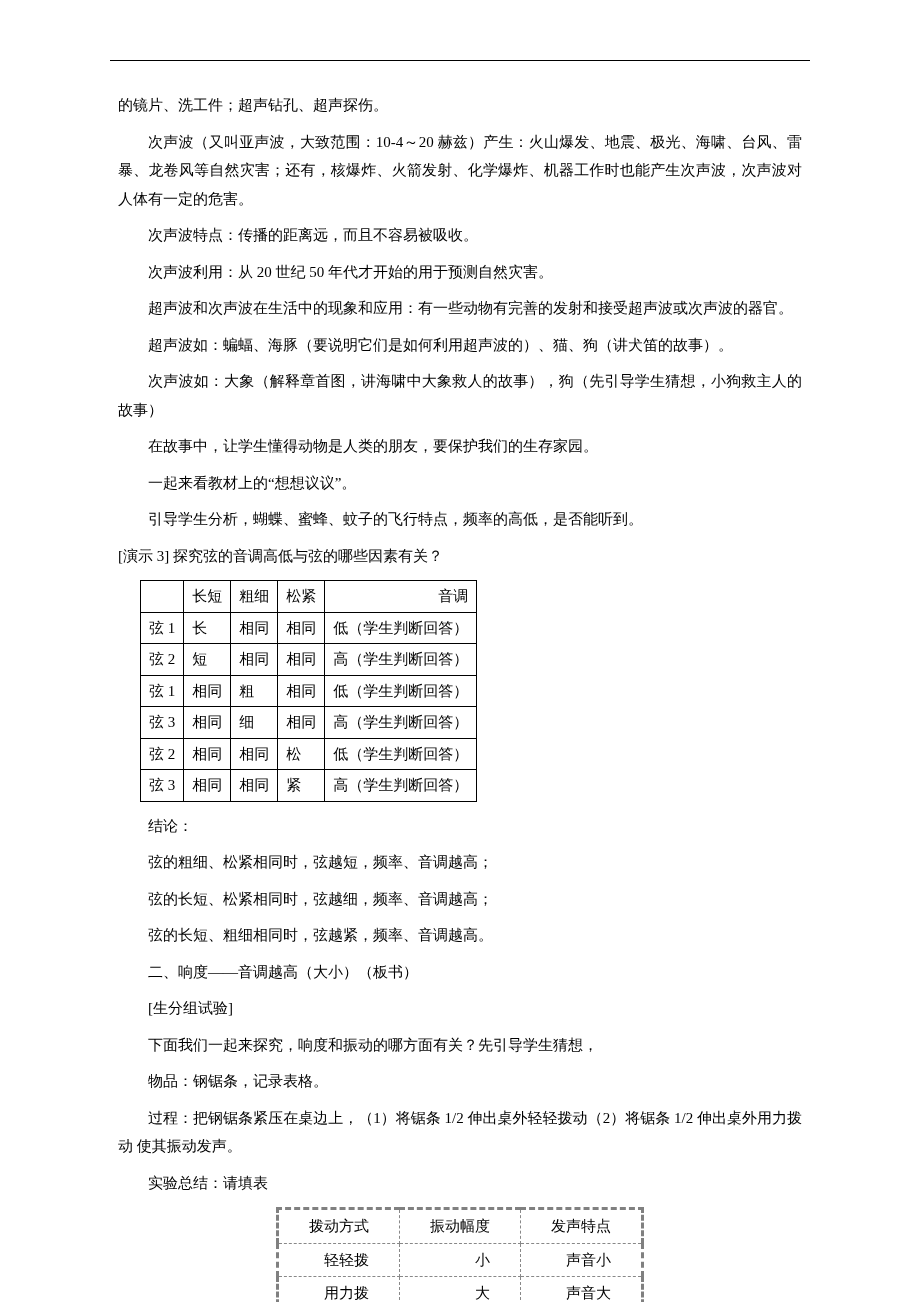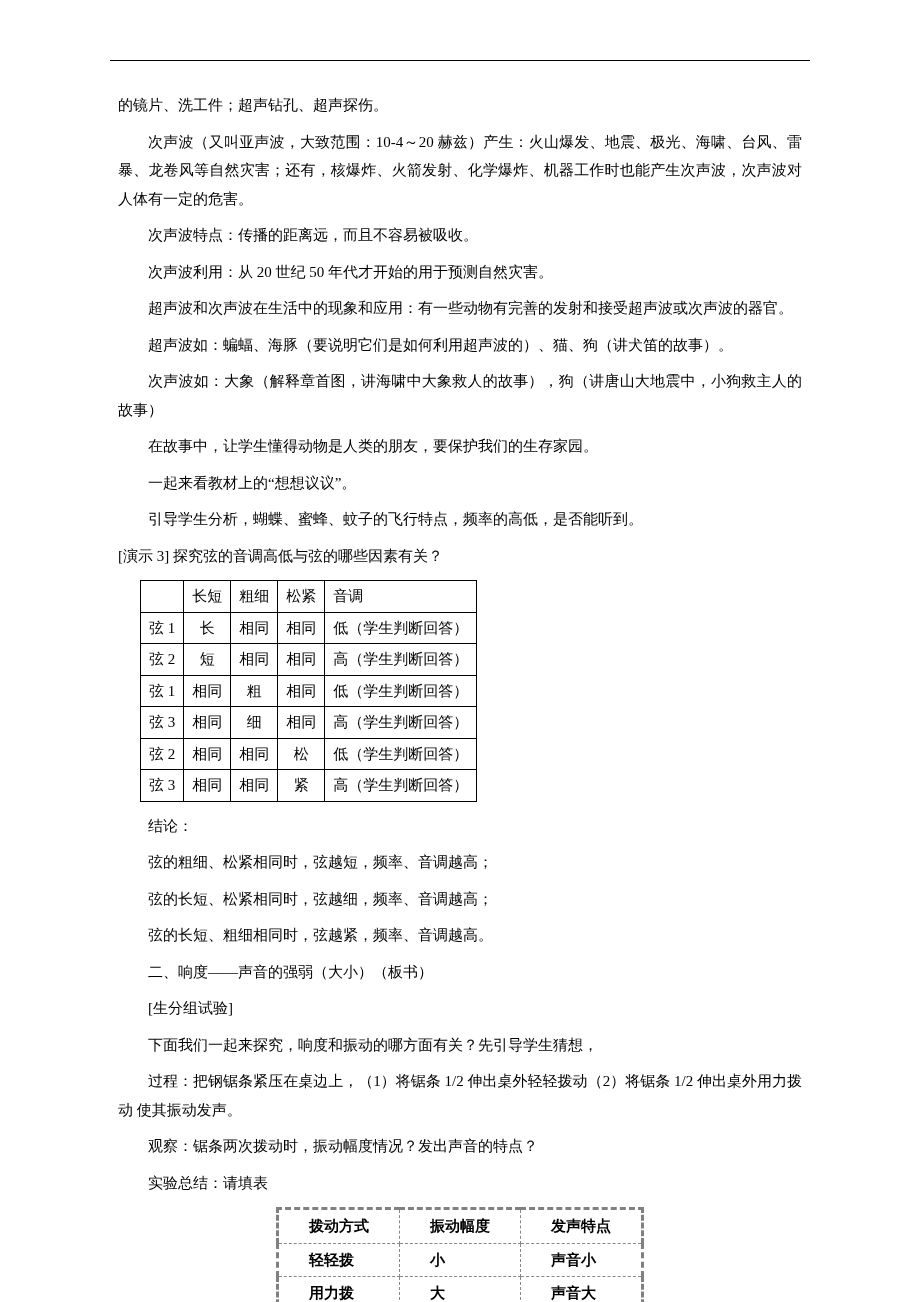--- a/index.html
+++ b/index.html
@@ -26,51 +26,51 @@
     .indent2 { text-indent: 2em; }
     .indent0 { text-indent: 0; }
     table.tbl {
       border-collapse: collapse;
       margin: 10px 0 10px 2em;
       font-size: 15px;
     }
     table.tbl th, table.tbl td {
       border: 1px solid #000;
       padding: 1px 8px;
-      text-align: center;
+      text-align: left;
       vertical-align: middle;
       white-space: nowrap;
     }
-    table.tbl th { font-weight: normal; text-align: left; }
+    table.tbl th { font-weight: normal; text-align: right; }
     table.tbl2 {
       border-collapse: collapse;
       margin: 10px auto;
       font-size: 15px;
       border-style: dashed;
     }
     table.tbl2 th, table.tbl2 td {
       border: 1px dashed #888;
       padding: 2px 30px;
-      text-align: left;
-      font-weight: bold;
+      text-align: right;
+      font-weight: normal;
     }
   </style>
 </head>
 <body>
 
 <div class="page">
   <div class="rule"></div>
 
   <p class="para indent0">的镜片、洗工件；超声钻孔、超声探伤。</p>
   <p class="para indent2">次声波（又叫亚声波，大致范围：10-4～20 赫兹）产生：火山爆发、地震、极光、海啸、台风、雷暴、龙卷风等自然灾害；还有，核爆炸、火箭发射、化学爆炸、机器工作时也能产生次声波，次声波对人体有一定的危害。</p>
   <p class="para indent2">次声波特点：传播的距离远，而且不容易被吸收。</p>
   <p class="para indent2">次声波利用：从 20 世纪 50 年代才开始的用于预测自然灾害。</p>
   <p class="para indent2">超声波和次声波在生活中的现象和应用：有一些动物有完善的发射和接受超声波或次声波的器官。</p>
   <p class="para indent2">超声波如：蝙蝠、海豚（要说明它们是如何利用超声波的）、猫、狗（讲犬笛的故事）。</p>
-  <p class="para indent2">次声波如：大象（解释章首图，讲海啸中大象救人的故事），狗（讲唐山大地震中，小狗救主人的故事）</p>
+  <p class="para indent2">次声波如：大象（解释章首图，讲海啸中大象救人的故事），狗（先引导学生猜想，小狗救主人的故事）</p>
   <p class="para indent2">在故事中，让学生懂得动物是人类的朋友，要保护我们的生存家园。</p>
   <p class="para indent2">一起来看教材上的“想想议议”。</p>
   <p class="para indent2">引导学生分析，蝴蝶、蜜蜂、蚊子的飞行特点，频率的高低，是否能听到。</p>
   <p class="para indent0">[演示 3]  探究弦的音调高低与弦的哪些因素有关？</p>
 
   <table class="tbl">
     <tbody>
         <tr>
       <th></th>
       <th>长短</th>
@@ -120,25 +120,25 @@
       <td>紧</td>
       <td>高（学生判断回答）</td>
     </tr>
   </tbody>
     </table>
 
   <p class="para indent2">结论：</p>
   <p class="para indent2">弦的粗细、松紧相同时，弦越短，频率、音调越高；</p>
   <p class="para indent2"> 弦的长短、松紧相同时，弦越细，频率、音调越高；</p>
   <p class="para indent2">弦的长短、粗细相同时，弦越紧，频率、音调越高。</p>
-  <p class="para indent2">二、响度——声音的强弱（大小）（板书）</p>
+  <p class="para indent2">二、响度——音调越高（大小）（板书）</p>
   <p class="para indent2">[生分组试验]</p>
   <p class="para indent2">下面我们一起来探究，响度和振动的哪方面有关？先引导学生猜想，</p>
+  <p class="para indent2">物品：钢锯条，记录表格。</p>
   <p class="para indent2">过程：把钢锯条紧压在桌边上，（1）将锯条 1/2 伸出桌外轻轻拨动（2）将锯条 1/2 伸出桌外用力拨动 使其振动发声。</p>
-  <p class="para indent2">观察：锯条两次拨动时，振动幅度情况？发出声音的特点？</p>
   <p class="para indent2">实验总结：请填表</p>
 
   <table class="tbl2">
     <tbody>
         <tr>
       <th>拨动方式</th>
       <th>振动幅度</th>
       <th>发声特点</th>
     </tr>
     <tr>

